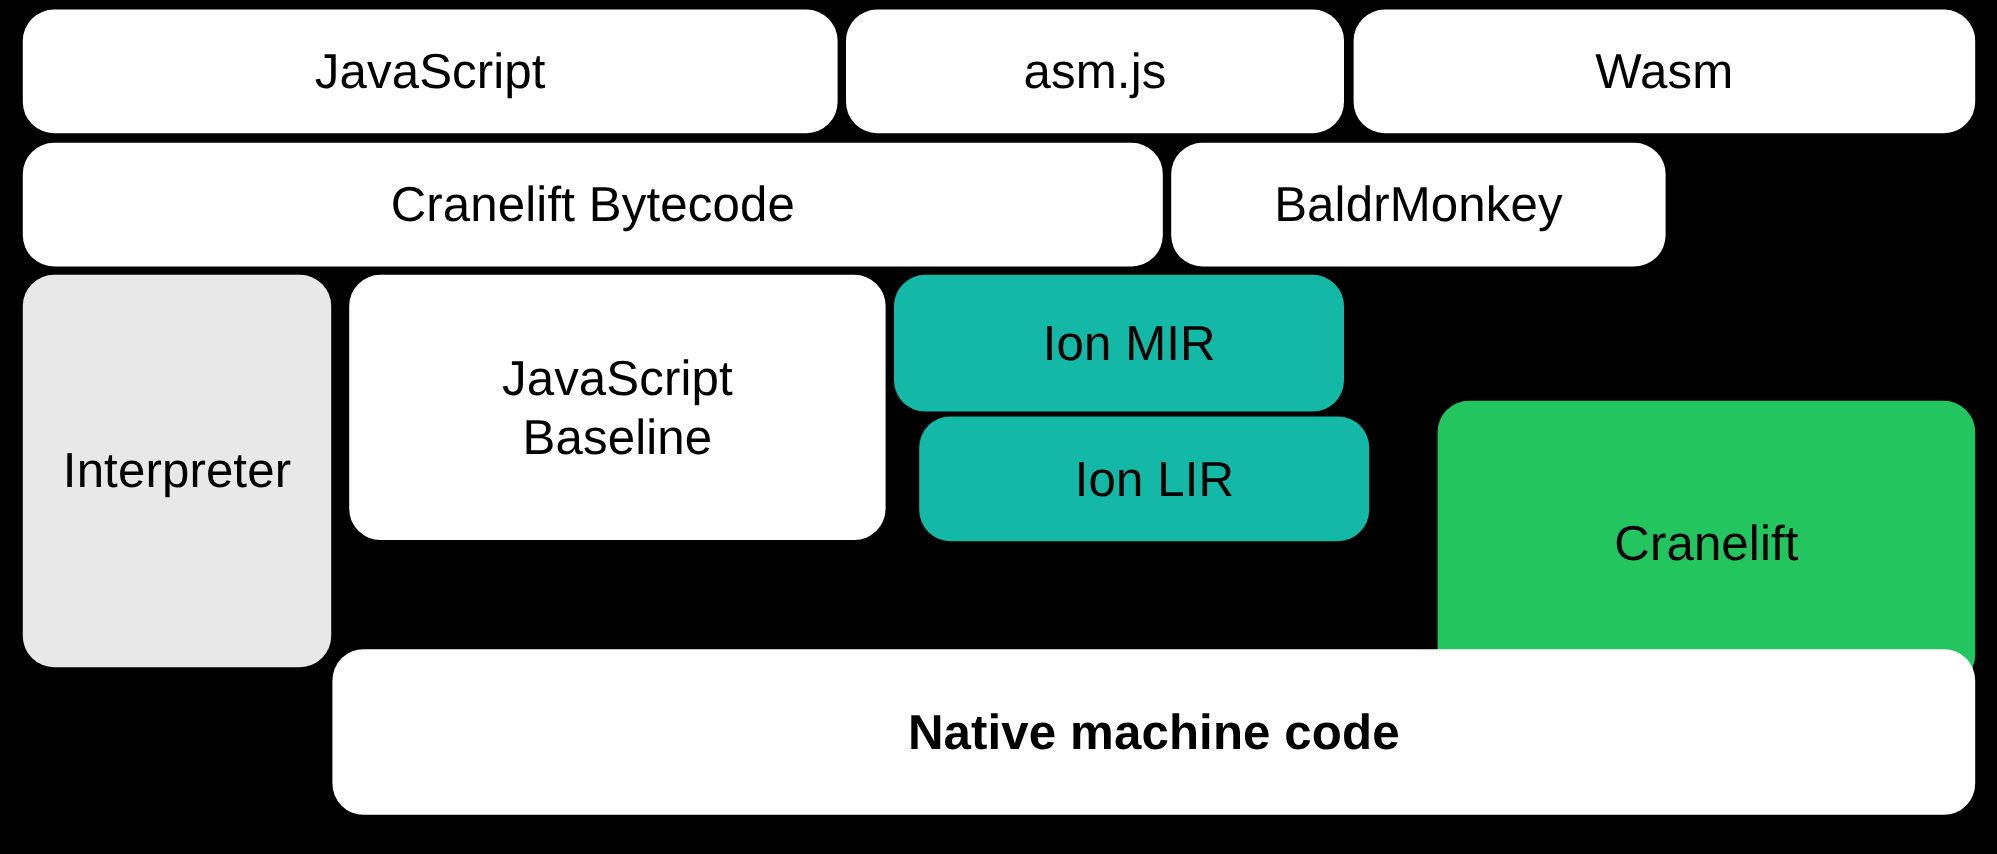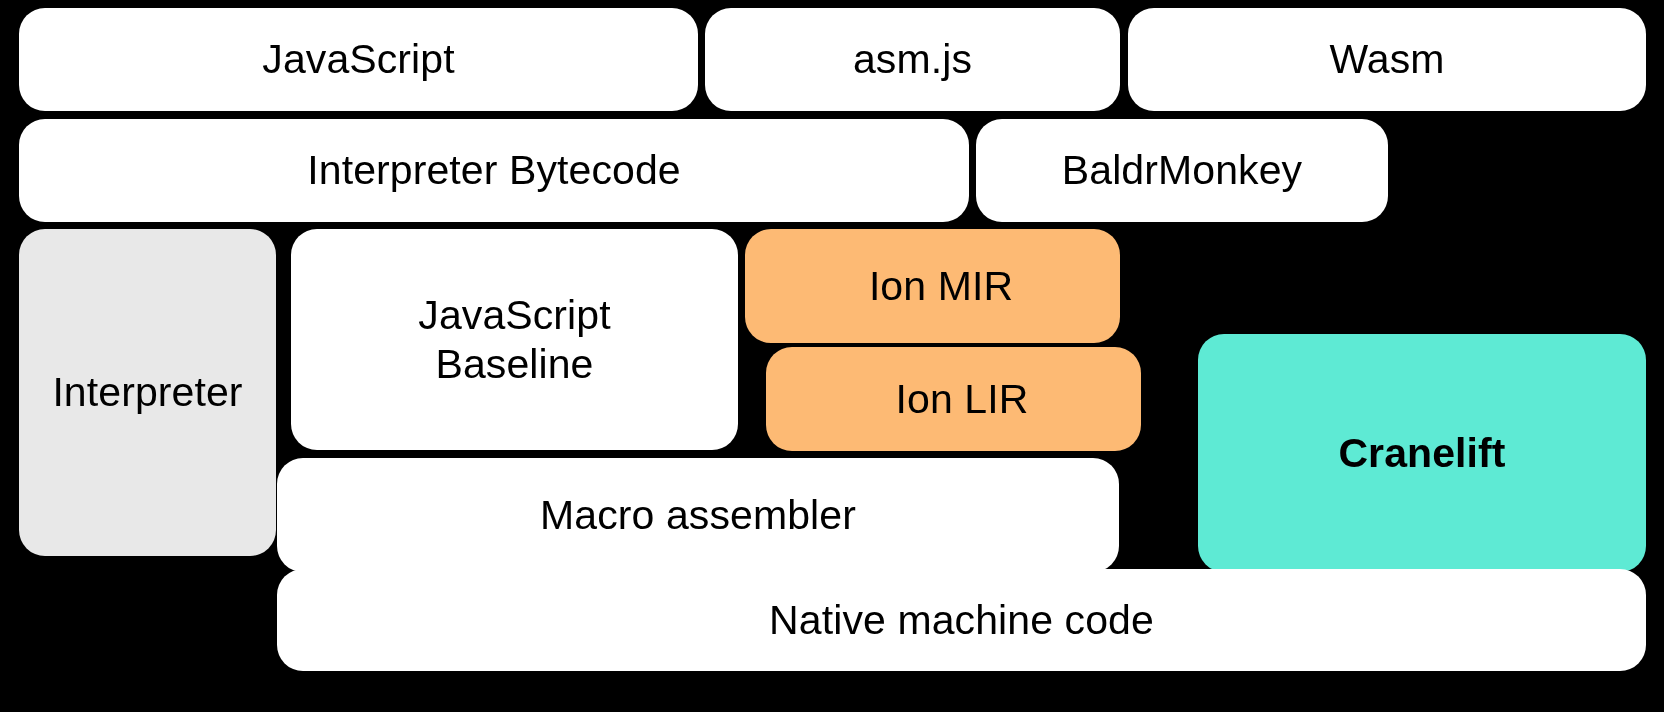--- a/index.html
+++ b/index.html
@@ -30,66 +30,65 @@
     color: #000000;
     font-size: 41px;
     line-height: 1.18;
     font-weight: 400;
     letter-spacing: 0.1px;
     padding: 0 10px;
     white-space: pre-line;
   }
   .node.white  { background: #ffffff; }
   .node.grey   { background: #e8e8e8; }
-  .node.green  { background: #fdba74; padding-left: 27px; }
-  .node.pink   { background: #5eead4; font-weight: bold; }
+  .node.green  { background: #14b8a6; padding-left: 27px; }
+  .node.pink   { background: #22c55e; }
 
   
   #n-javascript      { left: 19px;   top: 8px;   width: 679px;  height: 103px; }
   #n-asmjs           { left: 705px;  top: 8px;   width: 415px;  height: 103px; }
   #n-wasm            { left: 1128px; top: 8px;   width: 518px;  height: 103px; }
 
   
   #n-js-bytecode     { left: 19px;   top: 119px; width: 950px;  height: 103px; }
   #n-baldrmonkey     { left: 976px;  top: 119px; width: 412px;  height: 103px; }
 
   
   #n-interpreter     { left: 19px;   top: 229px; width: 257px;  height: 327px; }
   #n-js-baseline     { left: 291px;  top: 229px; width: 447px;  height: 221px; }
   #n-ion-mir         { left: 745px;  top: 229px; width: 375px;  height: 114px; }
   #n-ion-lir         { left: 745px;  top: 347px; width: 375px;  height: 104px; margin-left: 21px; }
   #n-cranelift       { left: 1198px; top: 334px; width: 448px;  height: 238px; }
   #n-macro-assembler { left: 277px;  top: 458px; width: 842px;  height: 114px; }
 
   
-  #n-native-code     { left: 277px;  top: 569px; width: 1369px; height: 102px; }
+  #n-native-code     { left: 277px;  top: 541px; width: 1369px; height: 138px; font-weight: bold; }
 </style>
 </head>
 <body>
 
 <div id="stack-diagram">
 
   <div class="node white" id="n-javascript">JavaScript</div>
 
   <div class="node white" id="n-asmjs">asm.js</div>
 
   <div class="node white" id="n-wasm">Wasm</div>
 
-  <div class="node white" id="n-js-bytecode">Interpreter Bytecode</div>
+  <div class="node white" id="n-js-bytecode">Cranelift Bytecode</div>
 
   <div class="node white" id="n-baldrmonkey">BaldrMonkey</div>
 
   <div class="node grey" id="n-interpreter">Interpreter</div>
 
   <div class="node white" id="n-js-baseline">JavaScript
 Baseline</div>
 
   <div class="node green" id="n-ion-mir">Ion MIR</div>
 
   <div class="node green" id="n-ion-lir">Ion LIR</div>
 
   <div class="node pink" id="n-cranelift">Cranelift</div>
 
-  <div class="node white" id="n-macro-assembler">Macro assembler</div>
 
   <div class="node white" id="n-native-code">Native machine code</div>
 
 </div>
 
 </body></html>

